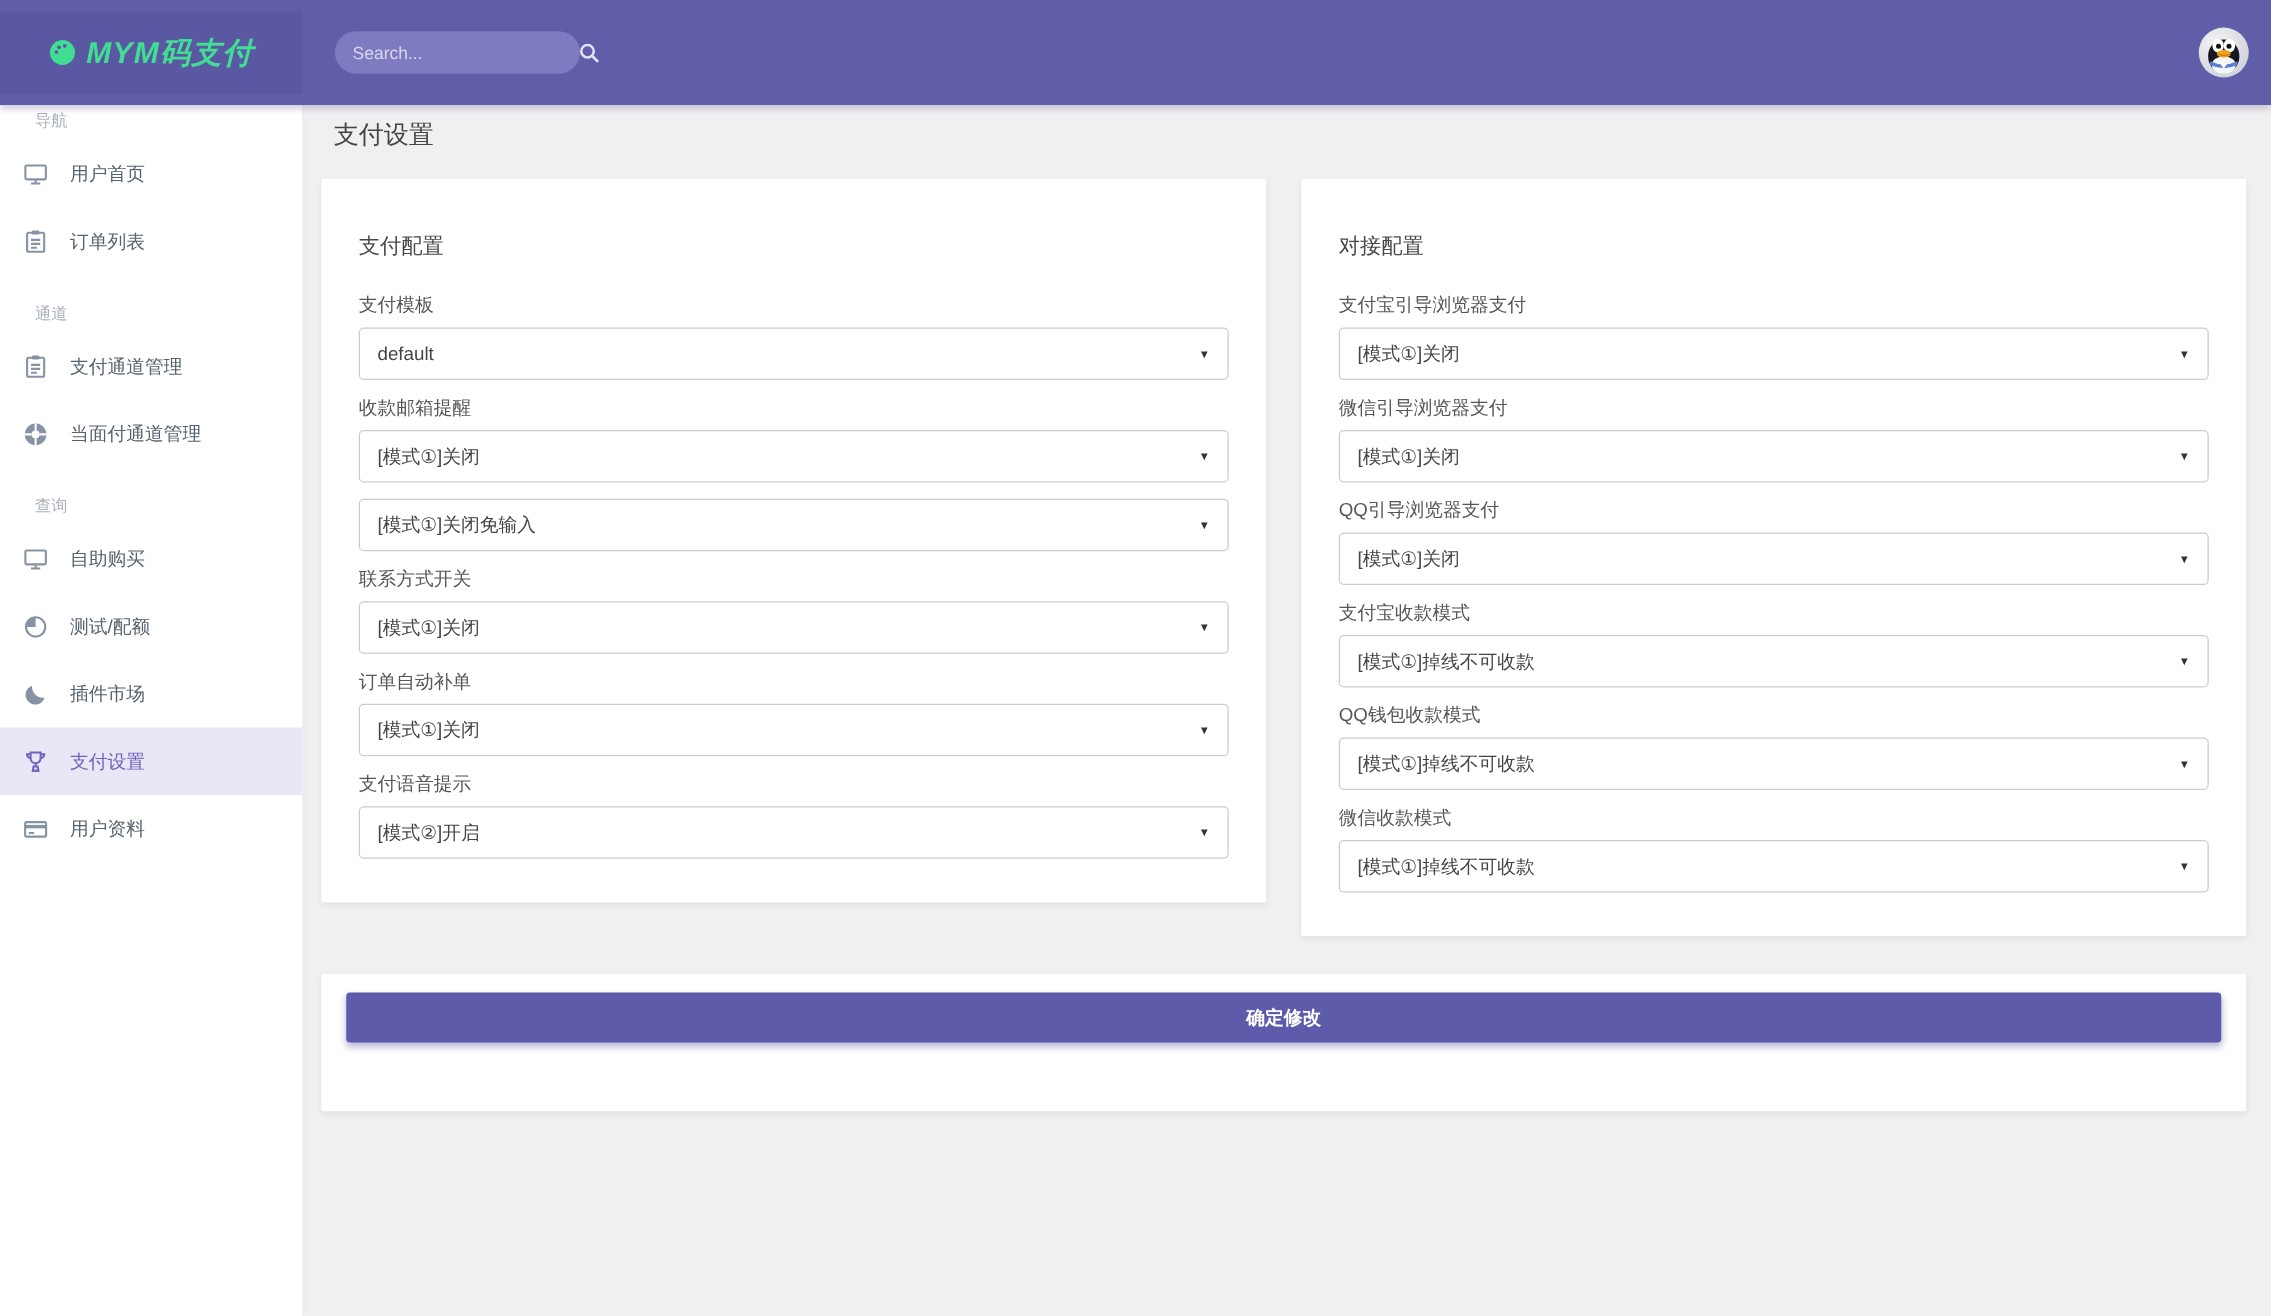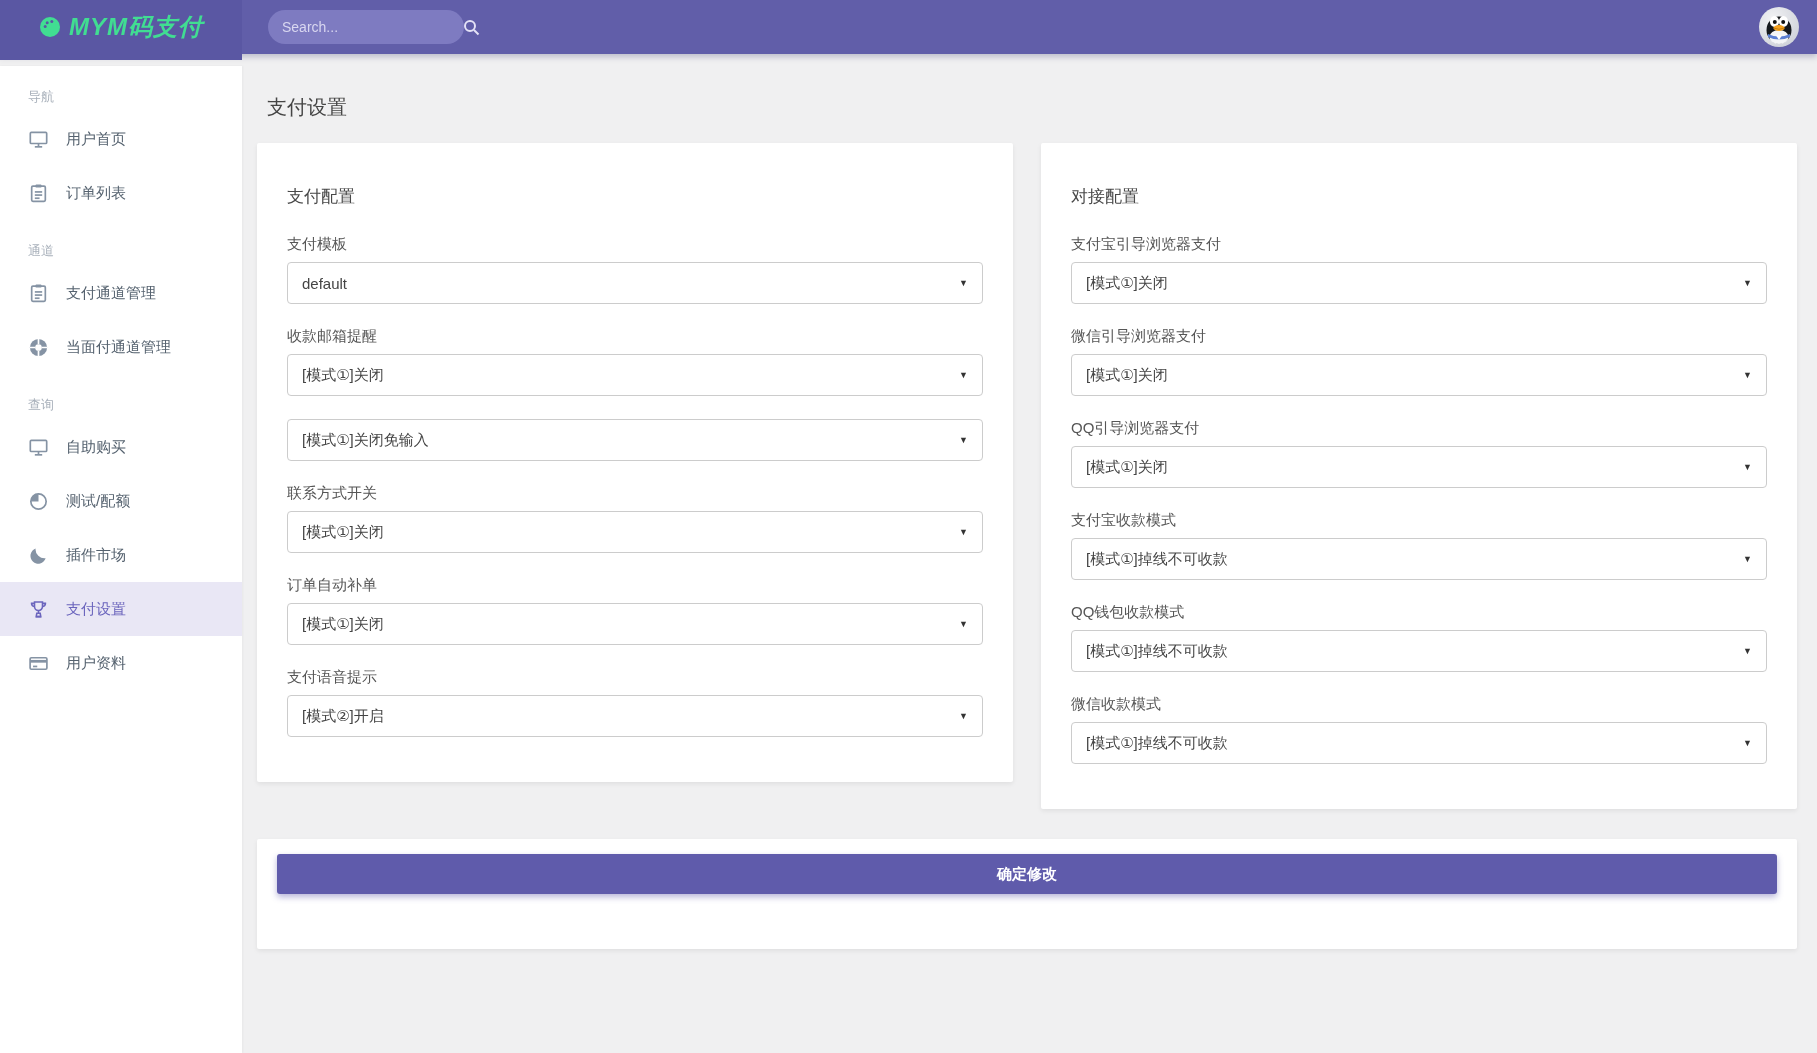--- a/index.html
+++ b/index.html
@@ -1,56 +1,56 @@
 <!DOCTYPE html>
 <html><head>
 <meta charset="utf-8">
 <style>
   * { margin:0; padding:0; box-sizing:border-box; }
   html,body { width:1817px; height:1053px; overflow:hidden;
     font-family:"Liberation Sans","DejaVu Sans",sans-serif; background:#f0f0f1; }
 
   
-  .header { position:absolute; top:0; left:0; width:1817px; height:54px;
+  .header { position:absolute; top:0; left:0; width:1817px; height:84px;
     background:#615ea9; box-shadow:0 3px 6px rgba(40,35,90,.25); z-index:10;
     display:flex; align-items:center; }
   .brand { width:242px; height:66px; background:#5a57a3; display:flex;
     align-items:center; justify-content:center; gap:8px; flex:0 0 242px; }
   .brand-text { color:#41dd92; font-size:24px; font-weight:bold; font-style:italic;
     letter-spacing:1px; }
   .search-pill { margin-left:26px; width:196px; height:34px; border-radius:17px;
     background:#7e7bc1; display:flex; align-items:center; padding:0 14px; }
   .search-pill input { flex:1; background:transparent; border:none; outline:none;
     color:#eceafb; font-size:14px; font-family:inherit; }
   .search-pill input::placeholder { color:#d9d7f0; }
   .spacer { flex:1; }
   .avatar { width:40px; height:40px; border-radius:50%; margin-right:18px;
     background:radial-gradient(circle at 35% 30%, #f2f3f5, #c7cad3); overflow:hidden;
     cursor:pointer; flex:0 0 40px; }
 
   
   .sidebar { position:absolute; top:66px; left:0; width:242px; bottom:0;
     background:#ffffff; box-shadow:1px 0 2px rgba(0,0,0,.04); z-index:5; }
   .nav-section-label { color:#a9b1bb; font-size:13px; padding:22px 0 6px 28px; }
-  .nav-item { height:54px; display:flex; align-items:center; padding-left:28px;
+  .nav-item { height:54px; display:flex; align-items:center; padding-left:18px;
     gap:17px; color:#55626f; font-size:15px; cursor:pointer; }
   .nav-item .nicon { width:21px; height:21px; color:#8593a4; display:flex;
     align-items:center; justify-content:center; }
   .nav-item.selected { background:#e9e7f5; color:#6b65bd; }
   .nav-item.selected .nicon { color:#6b65bd; }
 
   
   .main { position:absolute; top:66px; left:242px; right:0; bottom:0;
     background:#f0f0f1; padding:28px 20px 0 15px; }
   .page-title { font-size:20px; color:#454545; margin:0 0 22px 10px; font-weight:normal; }
   .cards-row { display:flex; gap:28px; align-items:flex-start; }
   .card { background:#fff; border-radius:2px; box-shadow:0 2px 5px rgba(0,0,0,.07); }
   .card.form-card { flex:1; padding:42px 30px 22px 30px; }
   .card-heading { font-size:17px; color:#484848; font-weight:normal; margin-bottom:27px; }
-  .field { margin-bottom:23px; }
+  .field { margin-bottom:13px; }
   .flabel { font-size:15px; color:#565656; margin-bottom:8px; }
   .select { height:42px; border:1px solid #cccccc; border-radius:4px; background:#fff;
     display:flex; align-items:center; padding:12px 14px; cursor:pointer; }
   .sel-val { flex:1; font-size:15px; color:#444; }
   .caret { font-size:9px; color:#333; }
   .text-input { width:100%; height:42px; border:1px solid #cccccc; border-radius:4px;
     padding:0 14px; font-size:15px; color:#444; outline:none; font-family:inherit; }
   .hint { color:#2f9e44; font-size:14px; margin-top:7px; }
 
   .footer-card { margin-top:30px; padding:15px 20px 55px 20px; }

